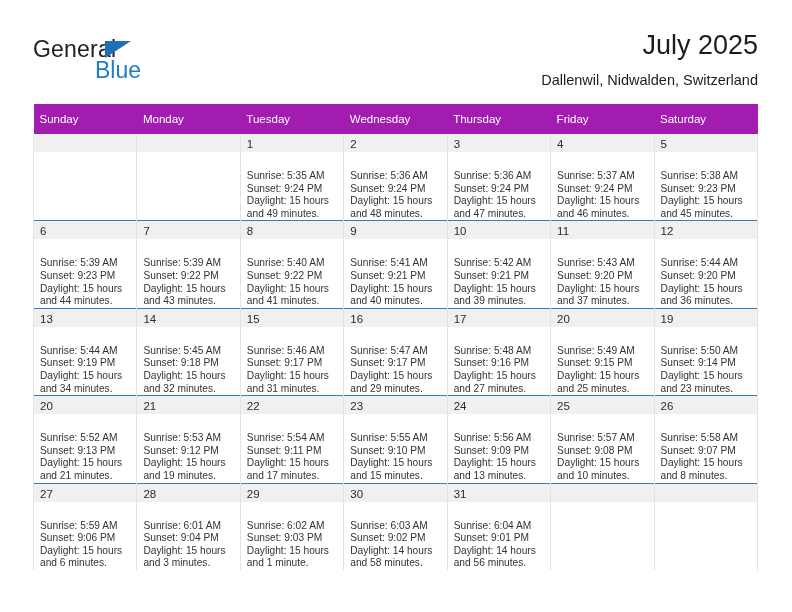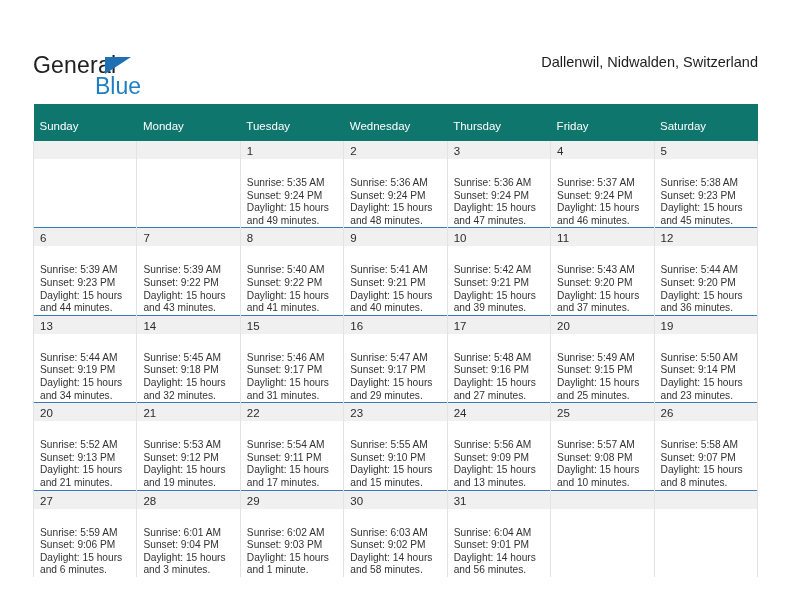--- a/index.html
+++ b/index.html
@@ -18,21 +18,21 @@
     position: relative;
     width: 792px;
     height: 612px;
     box-sizing: border-box;
   }
 
   
   .header {
     position: absolute;
     left: 33px;
-    top: 44px;
+    top: 28px;
     width: 725px;
     height: 70px;
   }
   .logo {
     position: absolute;
     left: 0;
     top: 8px;
     width: 200px;
     height: 54px;
   }
@@ -86,26 +86,26 @@
   
   .calendar {
     position: absolute;
     left: 33px;
     top: 104px;
     width: 725px;
     border-collapse: collapse;
     table-layout: fixed;
   }
   .calendar th {
-    background: #0f766e;
+    background: #a21caf;
     color: #ffffff;
     font-weight: normal;
     font-size: 11.5px;
     text-align: left;
-    padding: 12px 0 6px 6px;
+    padding: 5px 0 6px 6px;
     height: 19px;
     border: none;
   }
   .calendar td {
     vertical-align: top;
     padding: 0;
     border-left: 1px solid #e3e3e3;
     border-right: 1px solid #e3e3e3;
     border-top: 1px solid #3a7cb8;
     background: #ffffff;
@@ -146,20 +146,21 @@
 
   <div class="header">
 
     <div class="logo">
       <span class="logo-general">General</span>
       <span class="logo-tri"></span>
       <span class="logo-blue">Blue</span>
     </div>
 
     <div class="title-block">
+      <div class="cal-title">July 2025</div>
       <div class="cal-sub">Dallenwil, Nidwalden, Switzerland</div>
     </div>
 
   </div>
 
   <table class="calendar">
     <thead>
       <tr>
         <th>Sunday</th>
         <th>Monday</th>

